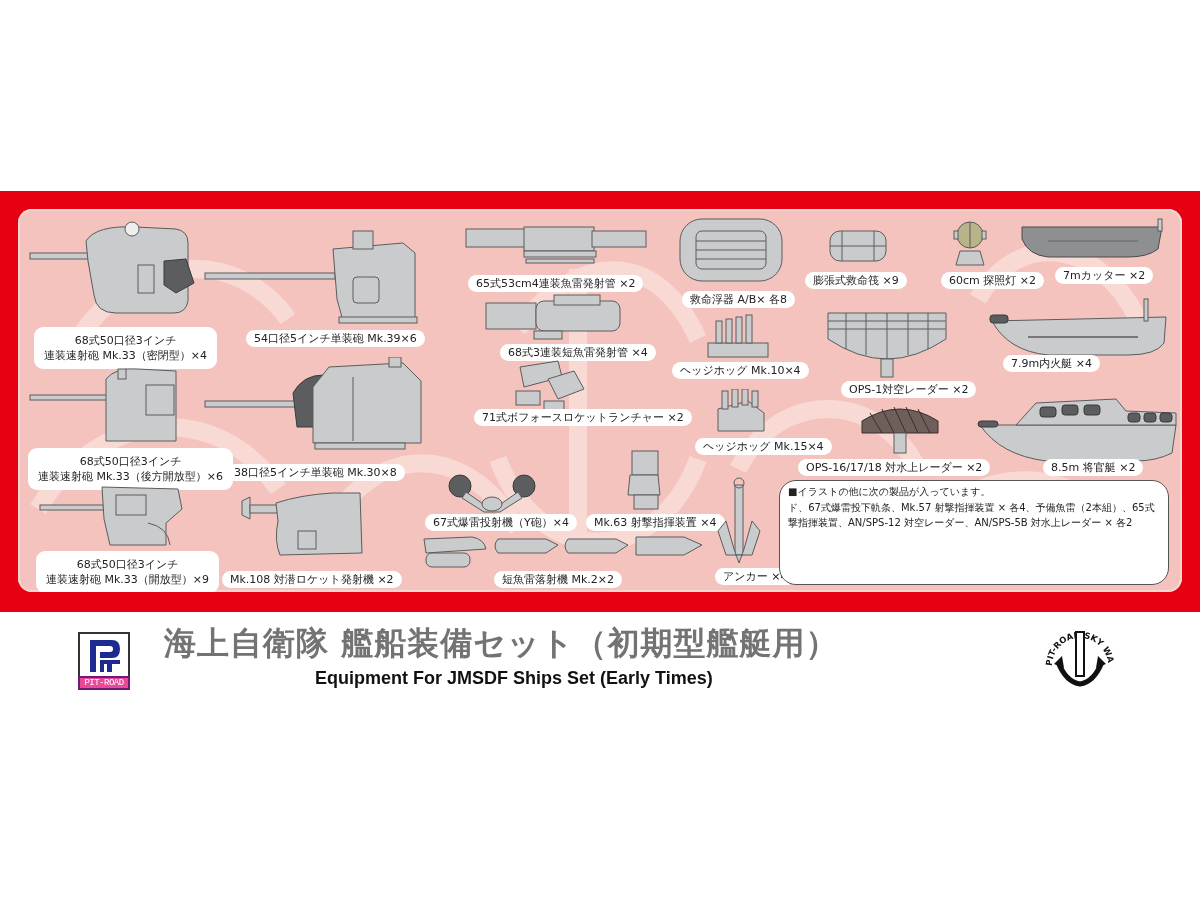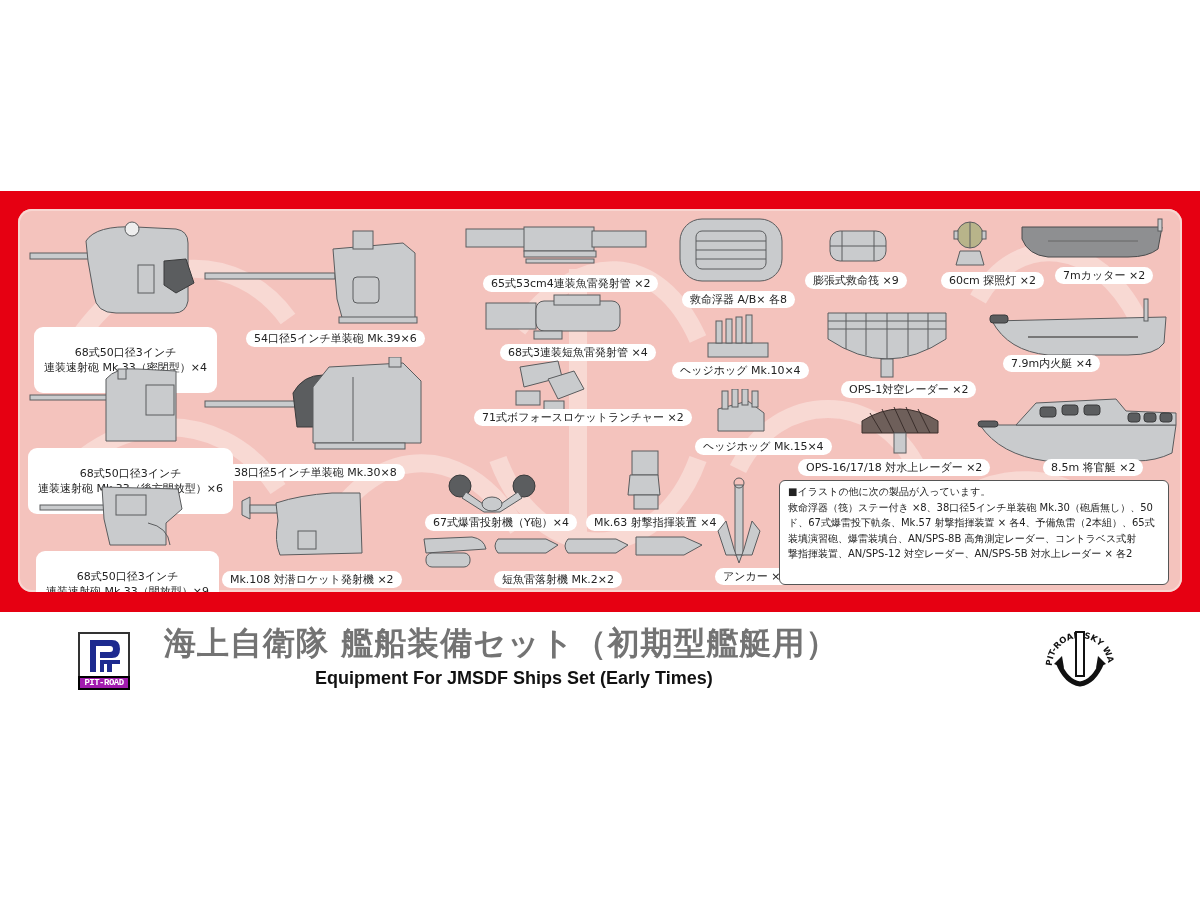--- a/index.html
+++ b/index.html
@@ -12,37 +12,37 @@
     background: #f4c3bd; border-radius: 14px; overflow: hidden;
     box-shadow: inset 0 0 0 2px #f8d6d1;
   }
   .watermark { position: absolute; left: 0; top: 0; width: 100%; height: 100%; pointer-events: none; }
 
   .item { position: absolute; }
   .label {
     position: absolute; background: #ffffff; border-radius: 9px; color: #222;
     font-size: 11px; line-height: 15px; padding: 1px 8px; white-space: nowrap; text-align: center;
   }
-  .label.two { line-height: 15px; padding: 18px 10px; }
+  .label.two { line-height: 15px; padding: 6px 10px; }
   .label span { display: block; }
 
   .gray { fill: #c9cbcd; stroke: #5a5c5e; stroke-width: 1; }
   .dark { fill: #5b5d5f; stroke: #3a3b3c; stroke-width: 1; }
   .line { stroke: #5a5c5e; stroke-width: 1; fill: none; }
 
   .notes {
     position: absolute; left: 779px; top: 480px; width: 390px; height: 105px;
-    background: #ffffff; border: 1.5px solid #555; border-radius: 6px;
+    background: #ffffff; border: 1.5px solid #555; border-radius: 17px;
     font-size: 10px; line-height: 15.5px; color: #222; padding: 3px 8px;
   }
 
   .footer-logo { position: absolute; left: 78px; top: 632px; width: 52px; height: 60px; }
   .logo-box { width: 52px; height: 44px; background: #fff; border: 2px solid #333; border-bottom: none; position: relative; }
   .logo-p { position: absolute; left: 8px; top: 4px; width: 34px; height: 34px; }
-  .logo-text { width: 52px; height: 14px; background: #a21caf; border: 2px solid #000000; color: #fff; font-family: "Liberation Mono", monospace; font-size: 9px; font-weight: bold; line-height: 11px; text-align: center; letter-spacing: -0.5px; }
+  .logo-text { width: 52px; height: 14px; background: #ec4899; border: 2px solid #701a75; color: #fff; font-family: "Liberation Mono", monospace; font-size: 9px; font-weight: normal; line-height: 11px; text-align: center; letter-spacing: -0.5px; }
 
   .title-jp { position: absolute; left: 164px; top: 622px; font-size: 32px; font-weight: bold; color: #737373; letter-spacing: 1px; white-space: nowrap; font-family: "DejaVu Sans", sans-serif; }
   .title-en { position: absolute; left: 315px; top: 668px; font-size: 18px; font-weight: bold; color: #111; white-space: nowrap; font-family: "Liberation Sans", sans-serif; }
   .series-logo { position: absolute; left: 1040px; top: 620px; width: 80px; height: 80px; }
 </style>
 </head>
 <body>
 
 <div class="banner"></div>
 
@@ -82,21 +82,21 @@
   </svg>
   <div class="label" style="left:228px;top:121px">54口径5インチ単装砲 Mk.39×6</div>
 
   <svg class="item" style="left:446px;top:14px;width:190px;height:50px" viewBox="0 0 190 50">
     <rect x="2" y="6" width="60" height="18" class="gray"></rect>
     <rect x="60" y="4" width="70" height="24" class="gray"></rect>
     <rect x="128" y="8" width="54" height="16" class="gray"></rect>
     <rect x="60" y="28" width="72" height="6" class="gray"></rect>
     <rect x="62" y="36" width="68" height="4" class="gray"></rect>
   </svg>
-  <div class="label" style="left:465px;top:66px">65式53cm4連装魚雷発射管 ×2</div>
+  <div class="label" style="left:450px;top:66px">65式53cm4連装魚雷発射管 ×2</div>
 
   <svg class="item" style="left:660px;top:8px;width:106px;height:66px" viewBox="0 0 106 66">
     <rect x="2" y="2" width="102" height="62" rx="22" class="gray"></rect>
     <rect x="18" y="14" width="70" height="38" rx="6" class="line"></rect>
     <line x1="18" y1="24" x2="88" y2="24" class="line"></line>
     <line x1="18" y1="33" x2="88" y2="33" class="line"></line>
     <line x1="18" y1="42" x2="88" y2="42" class="line"></line>
   </svg>
   <div class="label" style="left:664px;top:82px">救命浮器 A/B× 各8</div>
 
@@ -282,23 +282,21 @@
       <path d="M76 8 L124 8 L136 14 L124 22 L76 22 Q70 15 76 8 Z"></path>
       <path d="M146 8 L194 8 L206 14 L194 22 L146 22 Q140 15 146 8 Z"></path>
       <path d="M214 6 L262 6 L280 14 L262 24 L214 24 Z"></path>
     </g>
   </svg>
   <div class="label" style="left:476px;top:362px">短魚雷落射機 Mk.2×2</div>
 </div>
 
 <div class="notes">
   <div>■イラストの他に次の製品が入っています。</div>
-  <div>救命浮器（筏）ステー付き ×8、38口径5インチ単装砲 Mk.30（砲盾無し）、50</div>
   <div>ド、67式爆雷投下軌条、Mk.57 射撃指揮装置 × 各4、予備魚雷（2本組）、65式</div>
-  <div>装填演習砲、爆雷装填台、AN/SPS-8B 高角測定レーダー、コントラベス式射</div>
   <div>撃指揮装置、AN/SPS-12 対空レーダー、AN/SPS-5B 対水上レーダー × 各2</div>
 </div>
 
 <div class="footer-logo">
   <div class="logo-box">
     <svg class="logo-p" viewBox="0 0 34 34">
       <path d="M2 2 L24 2 Q32 2 32 11 Q32 20 24 20 L12 20 L12 14 L22 14 Q25 14 25 11 Q25 8 22 8 L8 8 L8 34 L2 34 Z" fill="#1d2a8f"></path>
       <rect x="12" y="22" width="20" height="4" fill="#1d2a8f"></rect>
       <rect x="19" y="22" width="5" height="12" fill="#1d2a8f"></rect>
       <rect x="12" y="24" width="4" height="10" fill="#1d2a8f"></rect>

